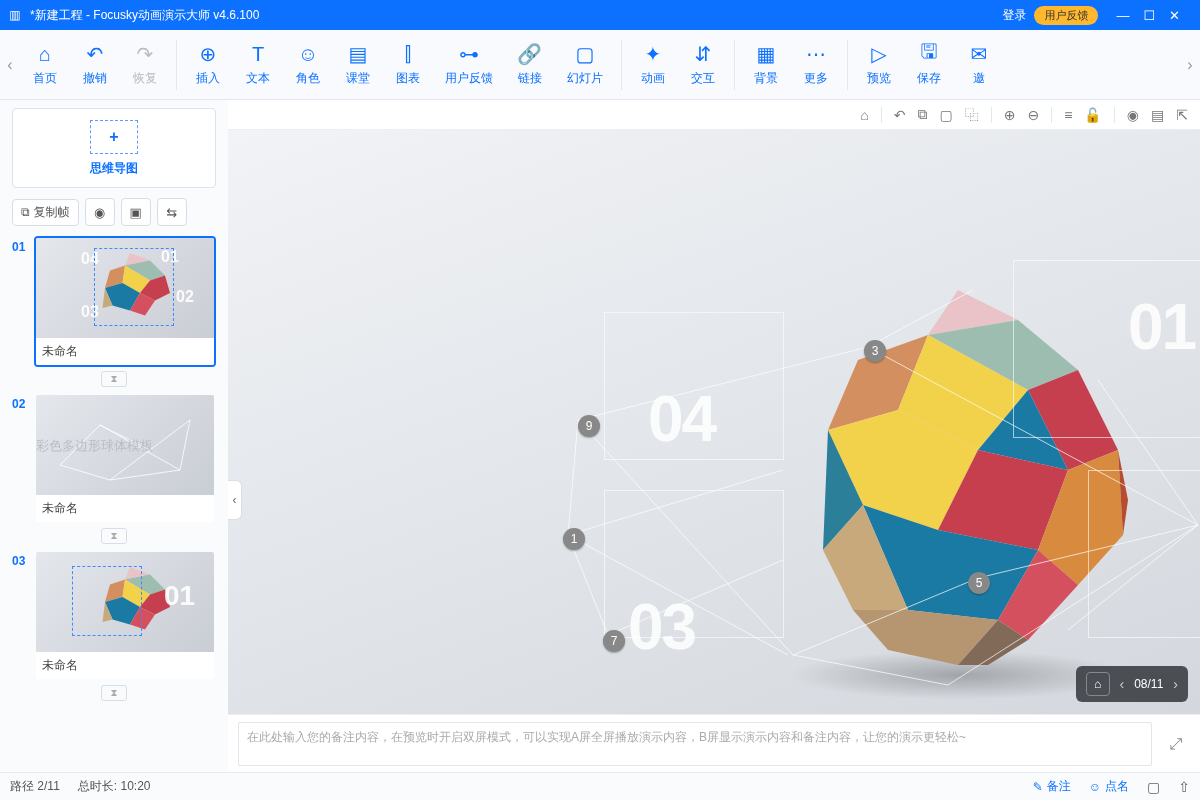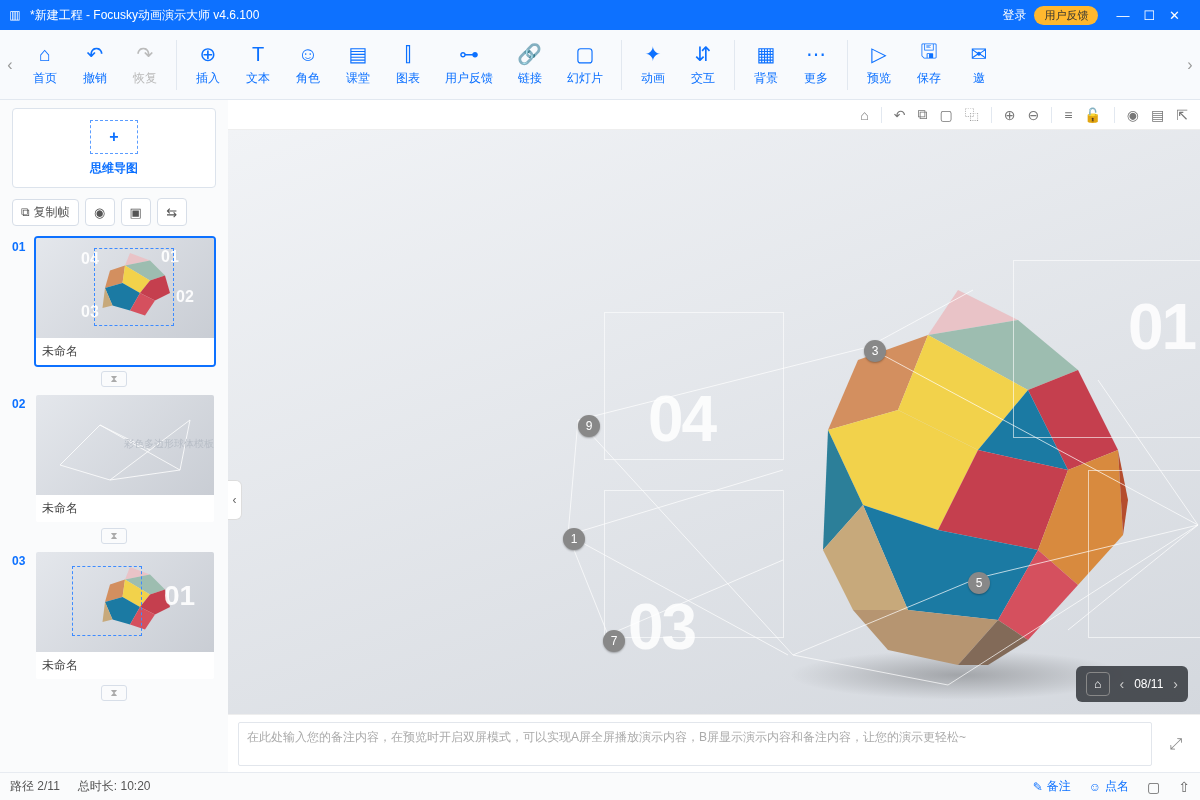--- a/index.html
+++ b/index.html
@@ -222,21 +222,21 @@
             <div class="frame-row">
               <div class="frame-num">02</div>
               <div class="frame-box">
                 <div class="frame-thumb">
                   <div class="thumb-mini"><svg width="100%" height="100%" viewBox="0 0 170 100">
                       <g stroke="rgba(255,255,255,0.8)" stroke-width="1" fill="none">
                         <polyline points="20,70 60,30 110,55 150,25 140,75 70,85 20,70"></polyline>
                         <line x1="60" y1="30" x2="140" y2="75"></line>
                         <line x1="110" y1="55" x2="70" y2="85"></line>
                       </g>
-                    </svg><div style="position: absolute; left: 0px; right: 0px; top: 42px; text-align: right; font-size: 10px; color: rgb(183, 189, 198);">彩色多边形球体模板</div></div>
+                    </svg><div style="position: absolute; left: 0px; right: 0px; top: 42px; text-align: left; font-size: 13px; color: rgb(183, 189, 198);">彩色多边形球体模板</div></div>
                 </div>
                 <div class="frame-label">未命名</div>
               </div>
             </div>
             <div class="frame-tag">
               <span>⧗</span>
             </div>
           </div>
           <div class="frame-item">
             <div class="frame-row">

